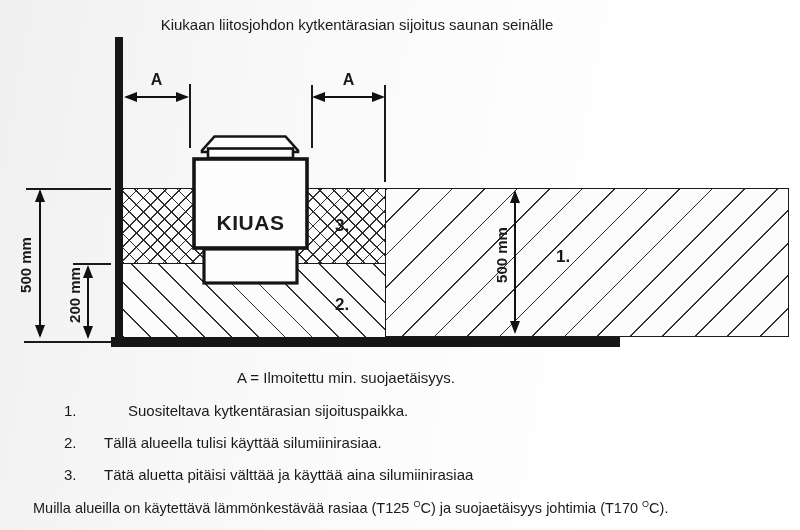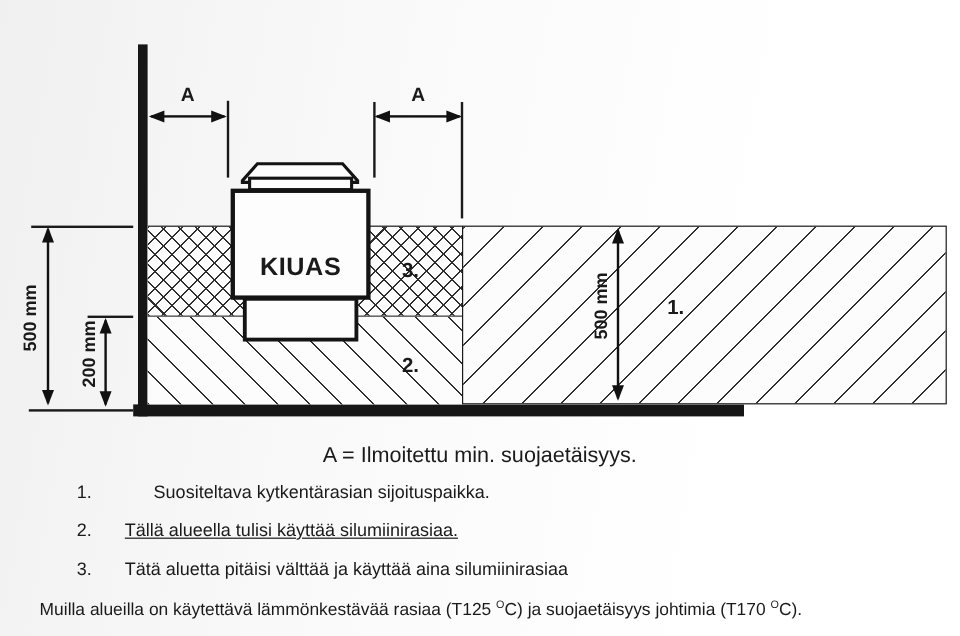--- a/index.html
+++ b/index.html
@@ -38,31 +38,32 @@
             border-bottom:13px solid #111;}
   .dimv .ad{position:absolute;bottom:0;left:1px;width:0;height:0;
             border-left:5px solid transparent;border-right:5px solid transparent;
             border-top:13px solid #111;}
   .alabel{position:absolute;text-align:center;font-weight:bold;font-size:16px;}
   .vlabel{position:absolute;width:70px;height:16px;line-height:16px;text-align:center;
           font-weight:bold;font-size:15px;white-space:nowrap;transform:rotate(-90deg);}
   .zlabel{position:absolute;font-weight:bold;font-size:17px;}
   .kiuas{position:absolute;left:194px;top:211px;width:113px;text-align:center;
          font-weight:bold;font-size:21px;letter-spacing:.5px;}
-  .formula{position:absolute;left:237px;top:369px;font-size:18px;margin-left:32px;}
+  .formula{position:absolute;left:237px;top:369px;font-size:15px;}
   .lgnum{position:absolute;left:64px;font-size:15px;}
   .lgtxt{position:absolute;left:104px;font-size:15px;}
   .footer{position:absolute;left:33px;top:499px;font-size:14.5px;white-space:nowrap;}
   .footer sup{font-size:9px;}
 </style>
 </head>
 <body>
 
 <div class="page">
 
+  <div class="title">Kiukaan liitosjohdon kytkentärasian sijoitus saunan seinälle</div>
 
   <div class="bar" style="left:115px;top:37px;width:8px;height:310px;"></div>
   <div class="bar" style="left:111px;top:337px;width:509px;height:10px;"></div>
 
   <div class="zone z3" style="left:123px;top:188px;width:262px;height:76px;"></div>
   <div class="zone z2" style="left:123px;top:264px;width:262px;height:73px;"></div>
   <div class="zone z1" style="left:385px;top:188px;width:404px;height:149px;"></div>
 
   <svg width="800" height="530" viewBox="0 0 800 530" class="abs" style="left:0;top:0;pointer-events:none;">
     <rect x="204" y="249" width="93" height="34" fill="#fdfdfd" stroke="#141414" stroke-width="3.2"></rect>
@@ -116,21 +117,21 @@
   <div class="zlabel" style="left:335px;top:216px;">3.</div>
   <div class="zlabel" style="left:335px;top:295px;">2.</div>
   <div class="zlabel" style="left:556px;top:247px;">1.</div>
 
   <div class="formula">A = Ilmoitettu min. suojaetäisyys.</div>
 
   <div class="lgnum" style="top:402px;">1.</div>
   <div class="lgtxt" style="top:402px;margin-left:24px;">Suositeltava kytkentärasian sijoituspaikka.</div>
 
   <div class="lgnum" style="top:434px;">2.</div>
-  <div class="lgtxt" style="top:434px;text-decoration:underline;">Tällä alueella tulisi käyttää silumiinirasiaa.</div>
+  <div class="lgtxt" style="top:434px;">Tällä alueella tulisi käyttää silumiinirasiaa.</div>
 
   <div class="lgnum" style="top:466px;">3.</div>
   <div class="lgtxt" style="top:466px;">Tätä aluetta pitäisi välttää ja käyttää aina silumiinirasiaa</div>
 
   <div class="footer">
     <span>Muilla alueilla on käytettävä lämmönkestävää rasiaa (T125 </span><sup>O</sup><span>C) ja suojaetäisyys johtimia (T170 </span><sup>O</sup><span>C).</span>
   </div>
 
 </div>
 

